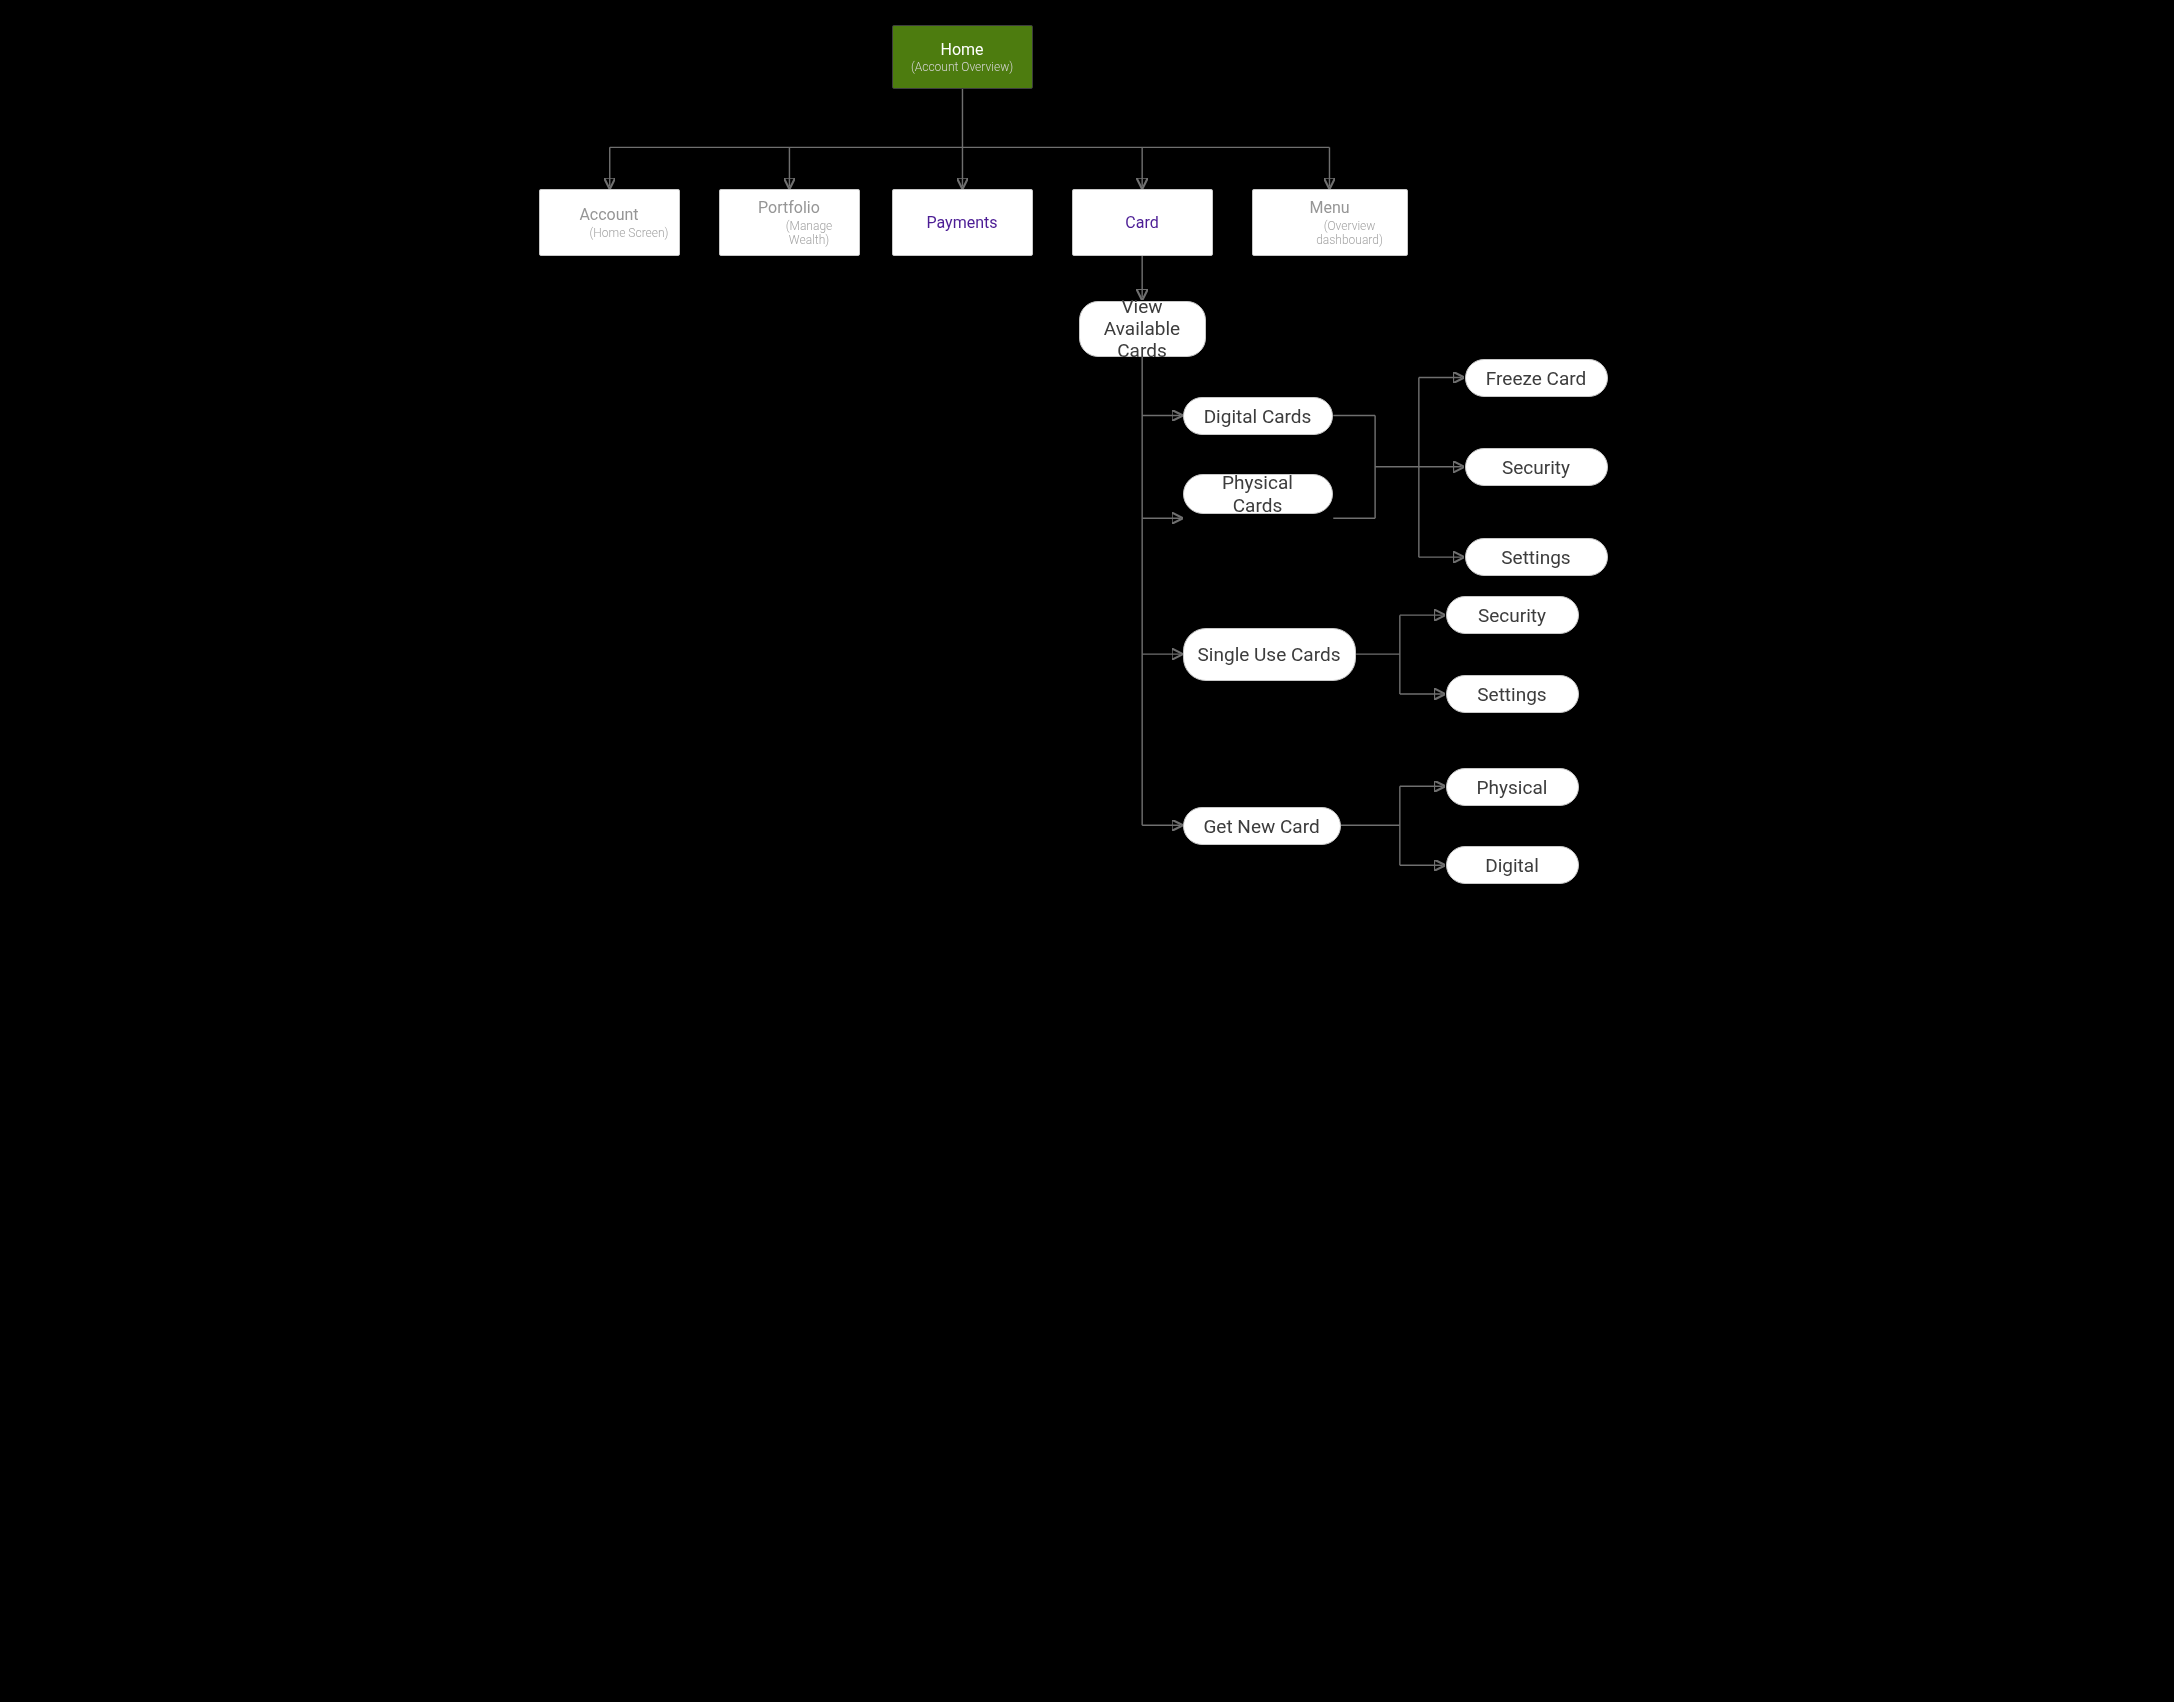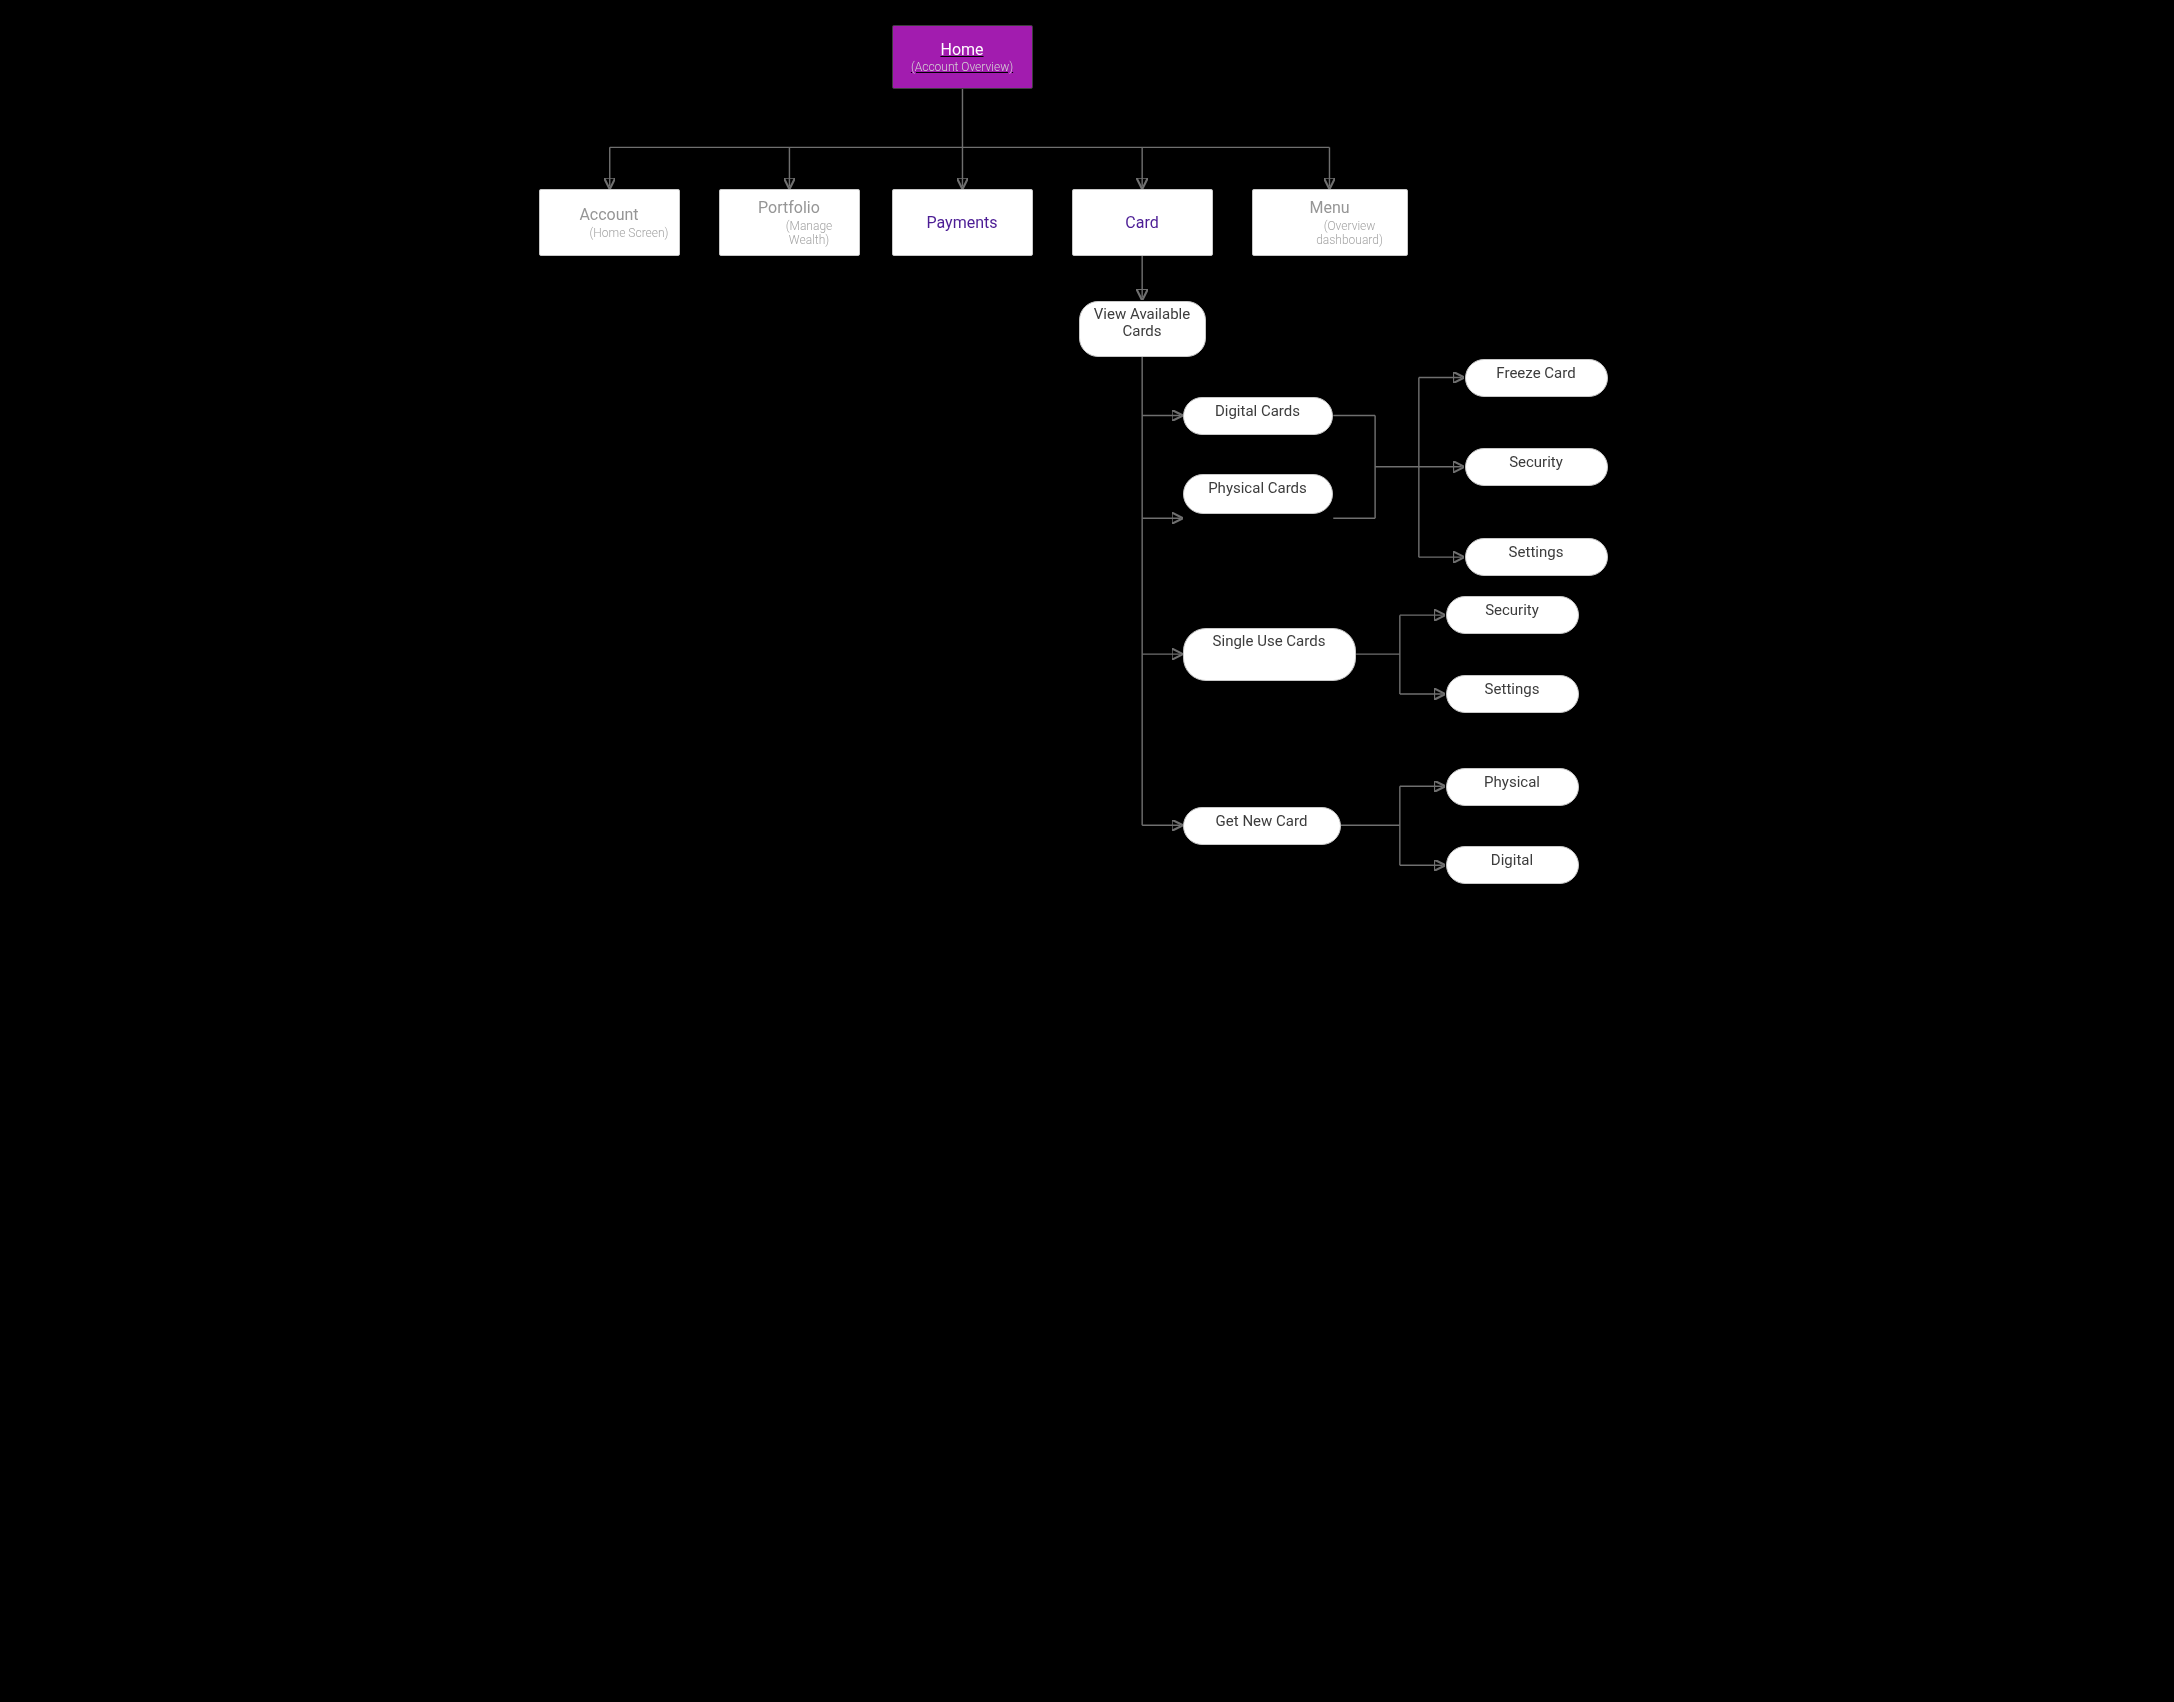--- a/index.html
+++ b/index.html
@@ -32,39 +32,39 @@
     color: #4c1d95;
     font-weight: 400;
   }
   .box .sub {
     font-size: 12px;
     color: #888;
     margin-top: 1.9px;
     font-weight: 300;
   }
   .box.dark {
-    background: #a21caf;
+    background: #4d7c0f;
     border-color: #3d3d3d;
-    text-decoration: underline;
   }
   .box.dark .title { color: #fff; }
   .box.dark .sub { color: #d5d5d5; }
   .box.faded .title { color: #969696; }
   .box.faded .sub { color: #a4a4a4; margin-left: 40px; }
   .pill {
     position: absolute;
     background: #fff;
     border: 1px solid #c8c8c8;
     border-radius: 950px;
     display: flex;
     flex-direction: column;
     align-items: center;
+    justify-content: center;
     text-align: center;
     padding: 3.8px 13.3px;
-    font-size: 15px;
+    font-size: 19px;
     color: #3d3d3d;
     font-weight: 400;
   }
   svg.connectors {
     position: absolute;
     left: 0; top: 0;
     width: 1159px;
     height: 908px;
     pointer-events: none;
   }

